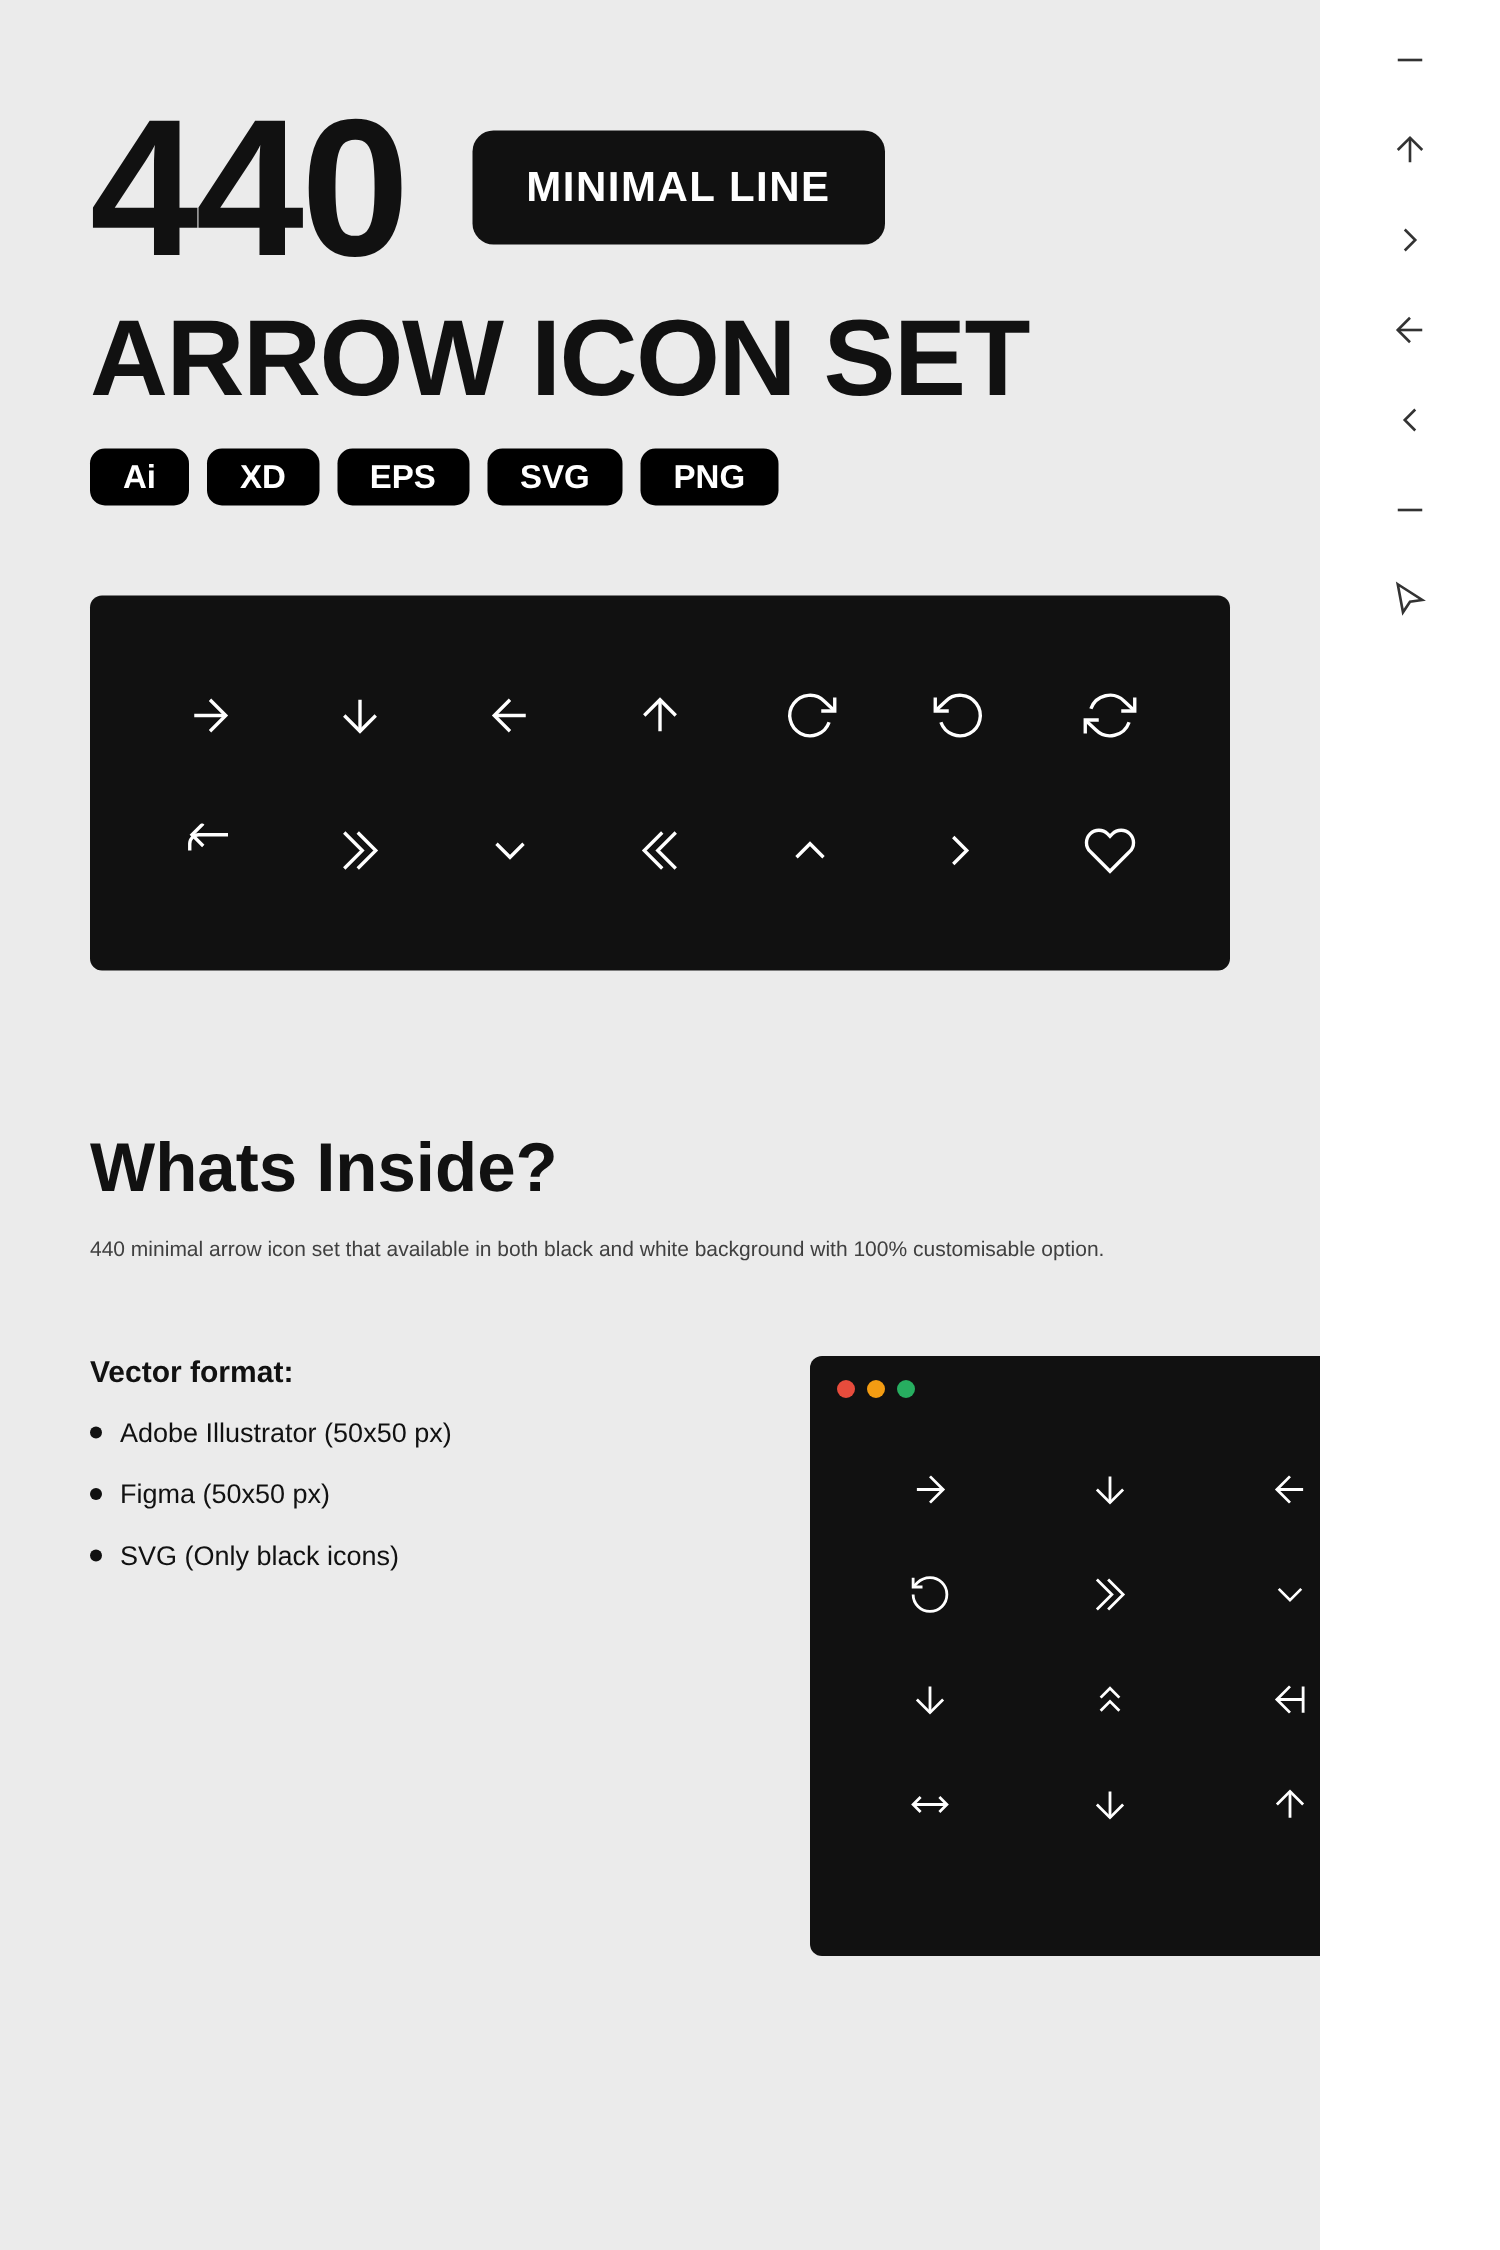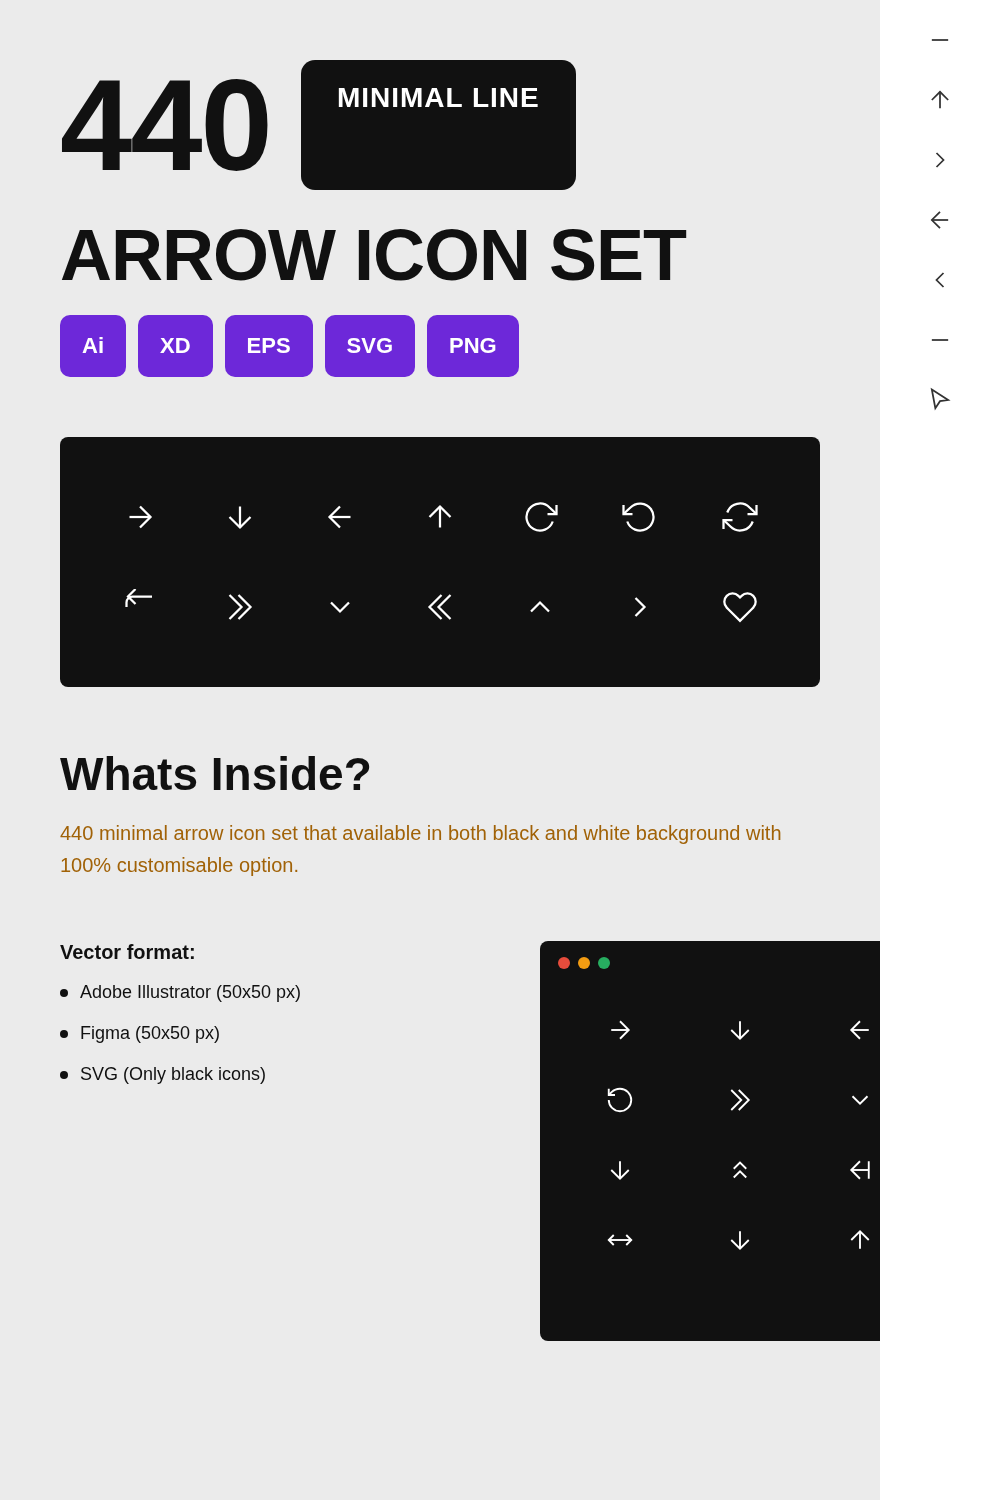--- a/index.html
+++ b/index.html
@@ -20,22 +20,23 @@
     }
 
     
     .header-section {
       padding: 60px 60px 30px 60px;
       background: #ebebeb;
     }
 
     .title-row {
       display: flex;
-      gap: 30px;
-      margin-bottom: 26px;
+      align-items: center;
+      gap: 44px;
+      margin-bottom: 10px;
     }
 
     .number-440 {
       font-size: 130px;
       font-weight: 900;
       color: #111;
       line-height: 1;
       letter-spacing: -2px;
     }
 
@@ -60,25 +61,25 @@
     }
 
     .format-badges {
       display: flex;
       gap: 12px;
       flex-wrap: wrap;
       margin-bottom: 30px;
     }
 
     .format-badge {
-      background: #6d28d9;
+      background: #000000;
       color: #fff;
       font-size: 22px;
       font-weight: 700;
-      padding: 18px 22px;
+      padding: 6px 22px;
       border-radius: 10px;
     }
 
     
     .preview-dark-box {
       background: #111;
       border-radius: 8px;
       margin: 0 60px 0 60px;
       padding: 40px 30px;
       width: calc(100% - 120px - 120px);
@@ -103,32 +104,33 @@
       width: 36px;
       height: 36px;
       stroke: #fff;
       fill: none;
       stroke-width: 1.5;
     }
 
     
     .whats-inside-section {
       padding: 60px 60px 40px 60px;
+      margin-top: 44px;
     }
 
     .whats-inside-title {
       font-size: 46px;
       font-weight: 900;
       color: #111;
       margin-bottom: 16px;
     }
 
     .whats-inside-desc {
-      font-size: 20px;
-      color: #a16207;
+      font-size: 14px;
+      color: #404040;
       line-height: 1.6;
       max-width: 760px;
     }
 
     
     .vector-section {
       padding: 20px 60px 40px 60px;
       display: flex;
       align-items: flex-start;
     }

